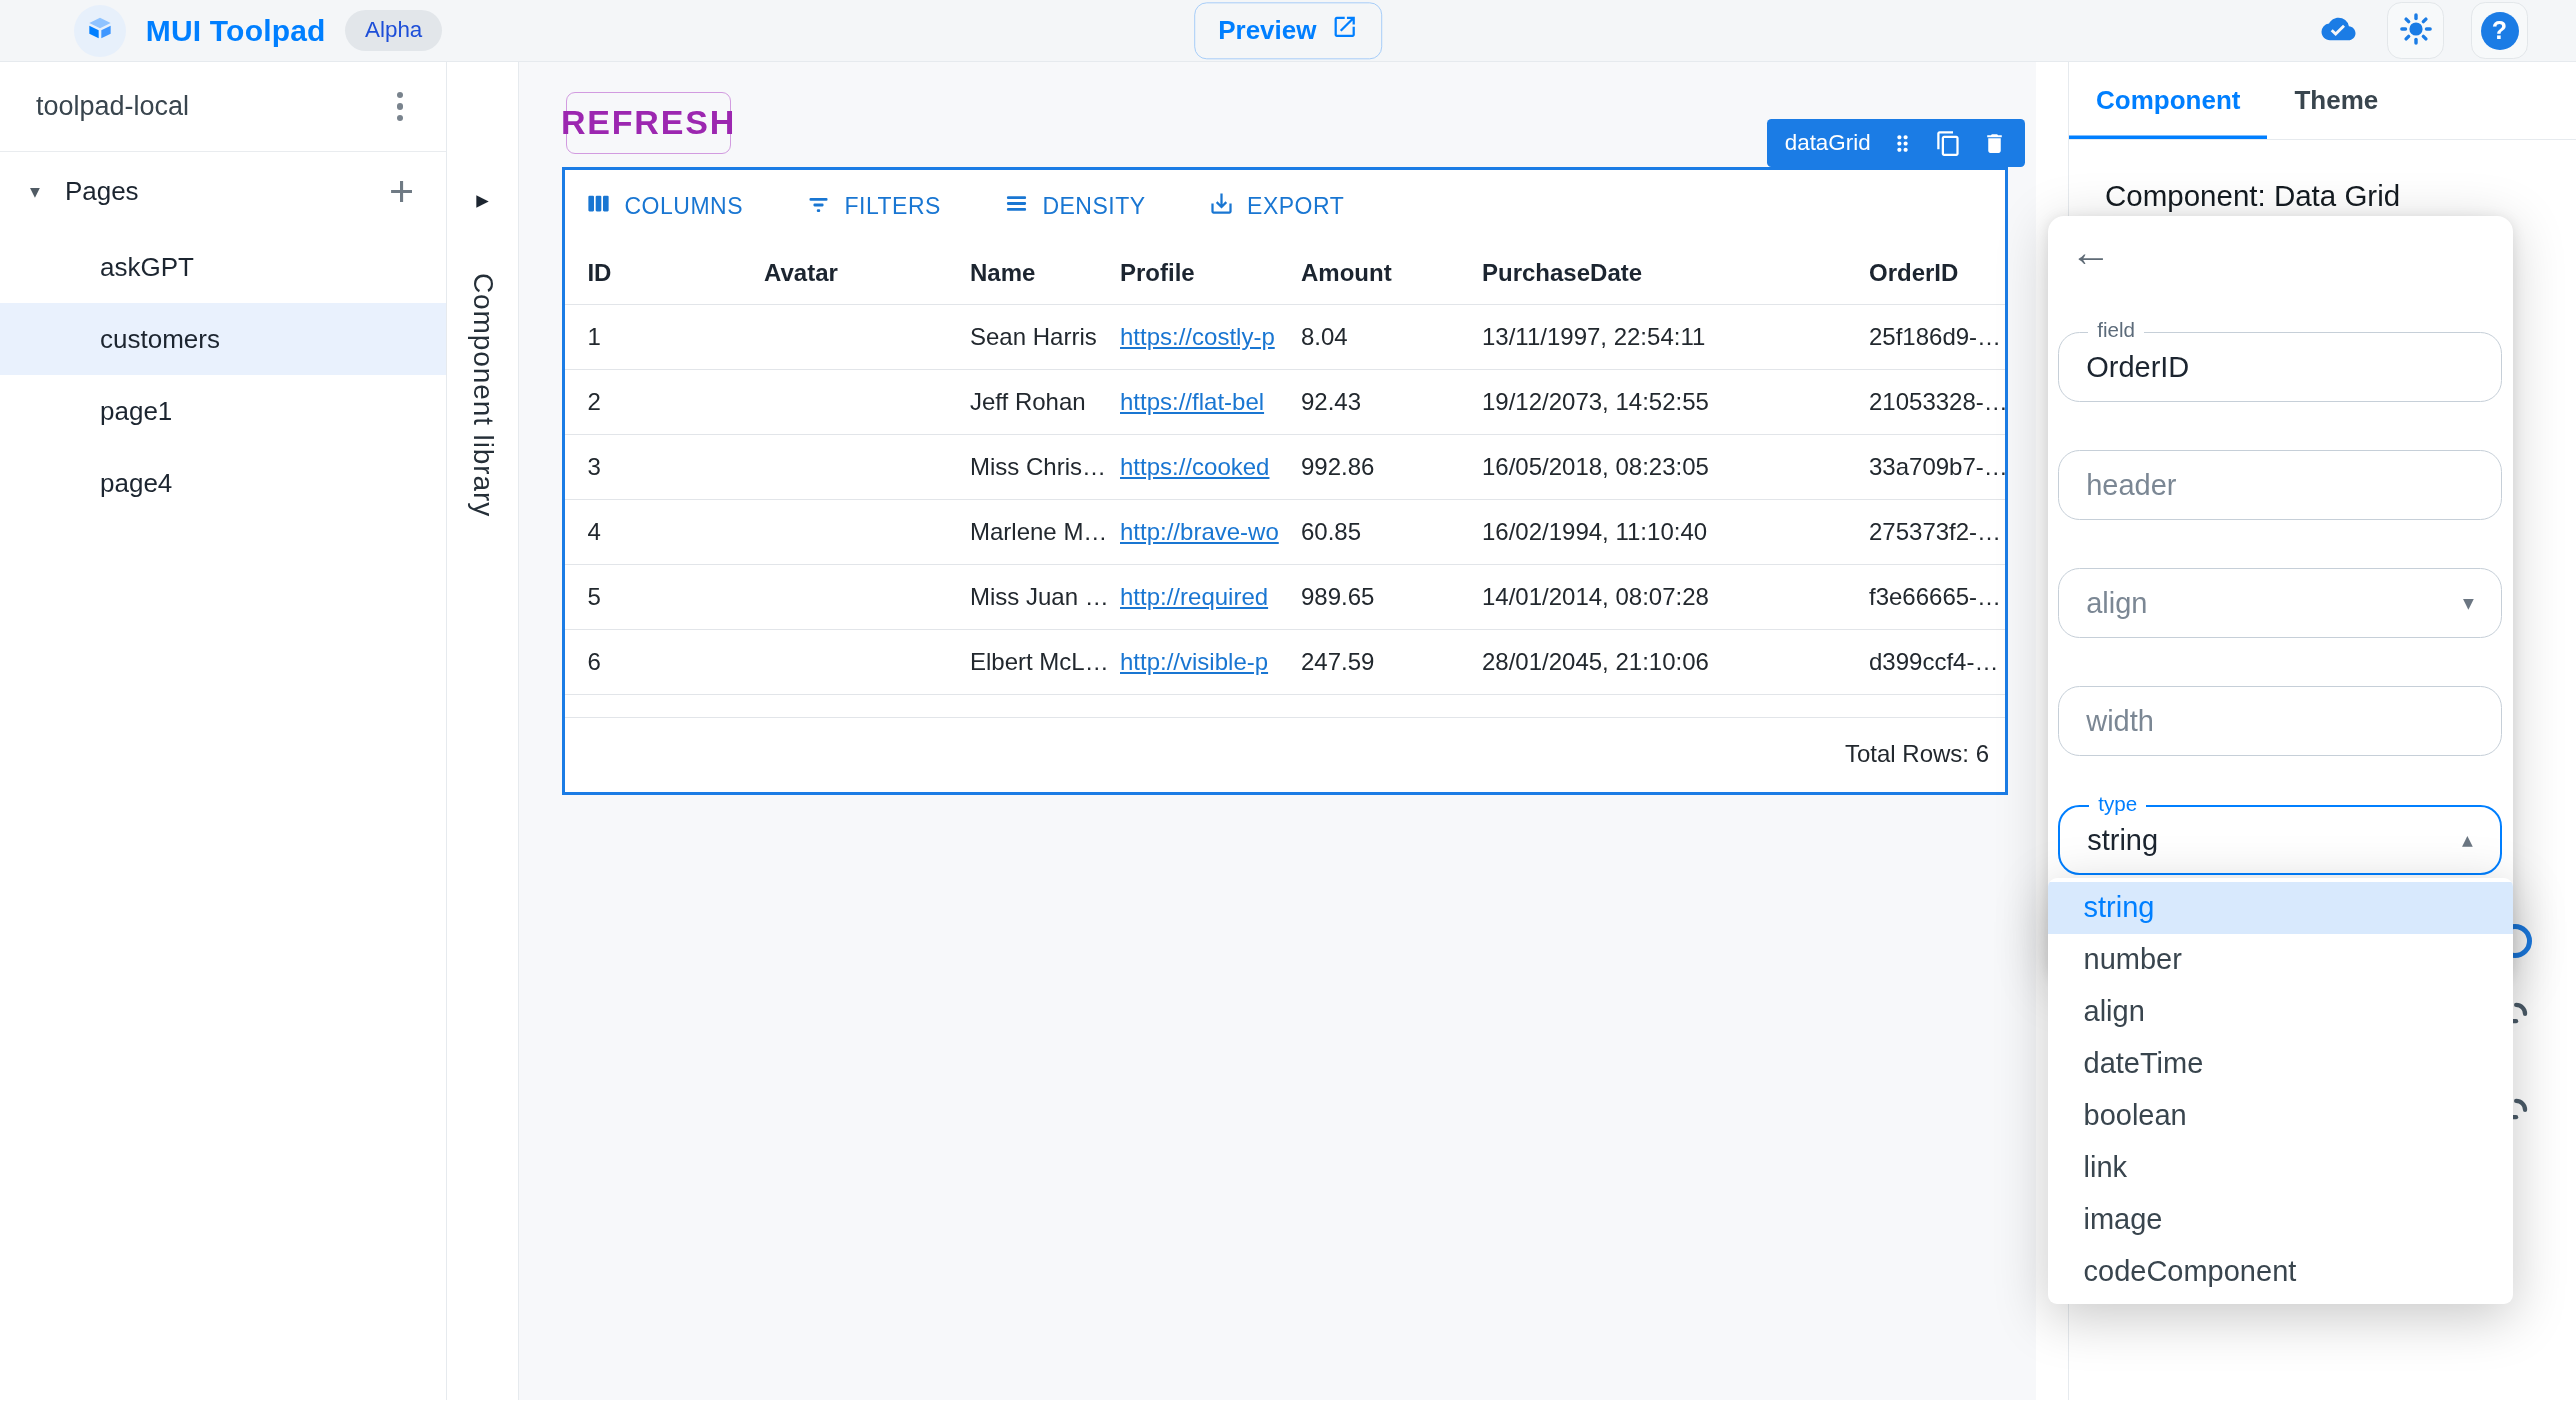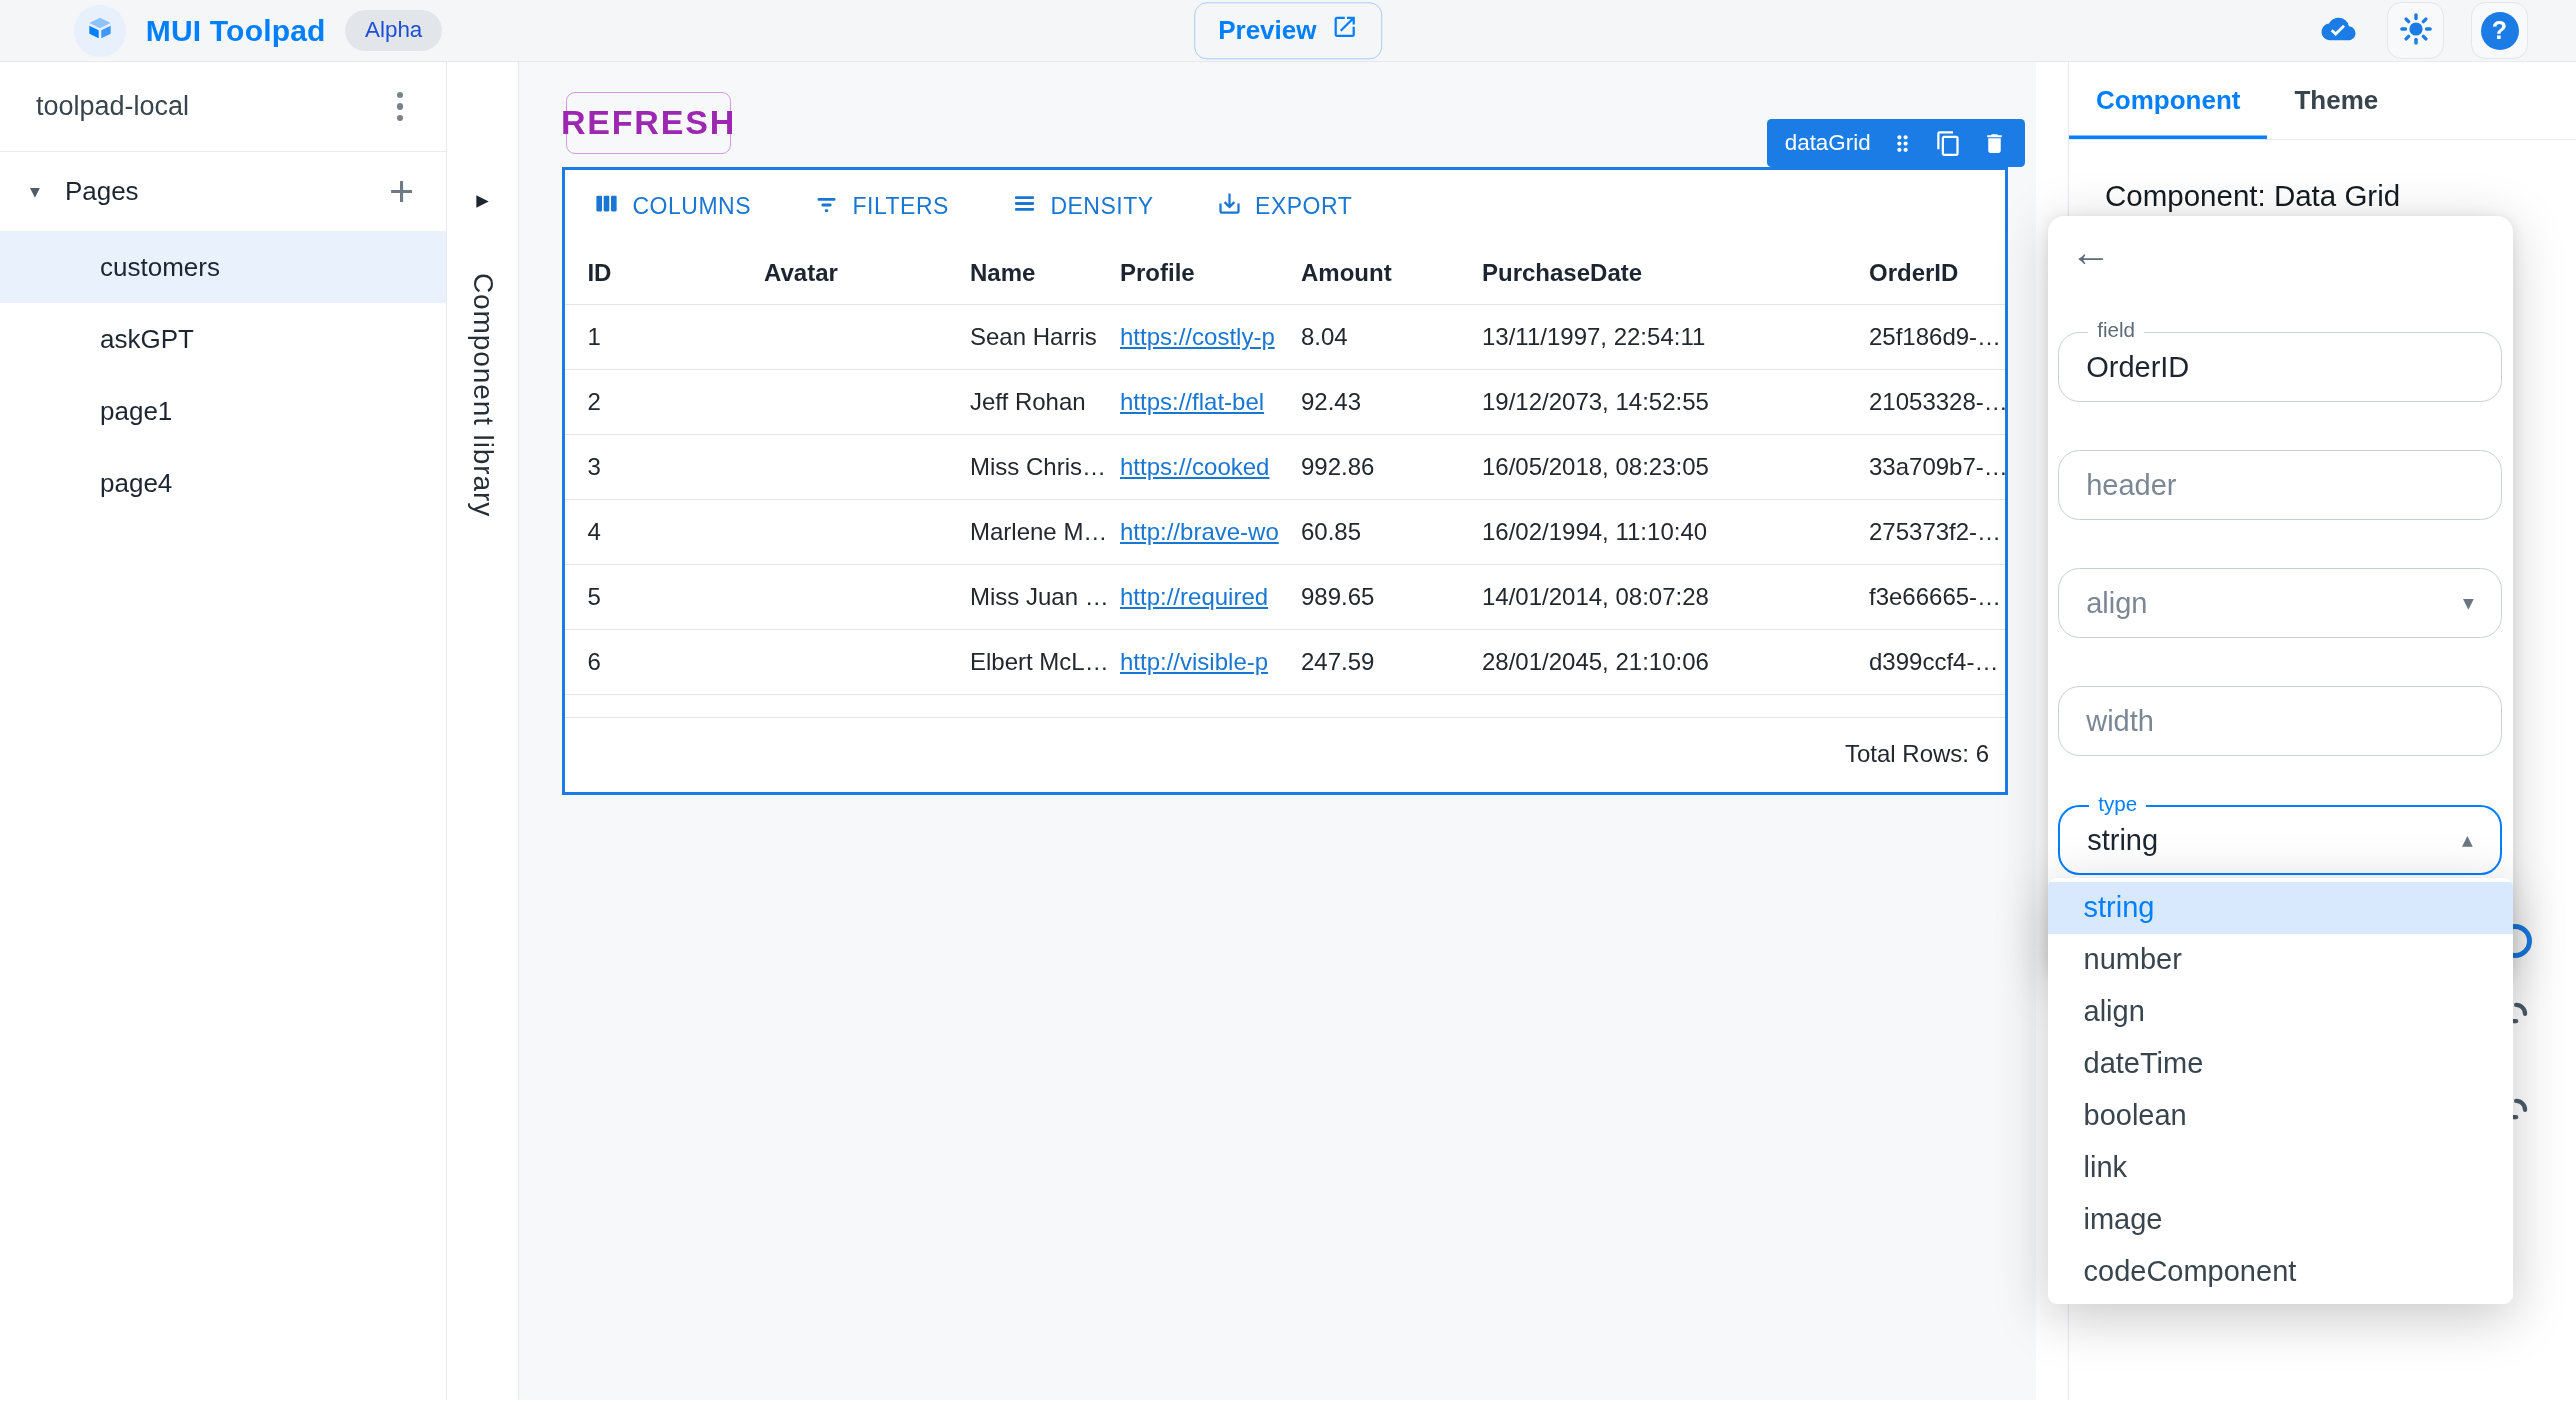--- a/index.html
+++ b/index.html
@@ -53,21 +53,21 @@
     border:1.8px solid #d29be0;border-radius:9px;background:transparent;color:#9c27b0;
     font-size:34px;font-weight:600;letter-spacing:1.8px;display:flex;align-items:center;
     justify-content:center;cursor:pointer;font-family:inherit;}
   .dg-outer{position:absolute;left:43px;top:105px;width:1446px;height:628px;
     border:3.6px solid #1b7ce5;background:#fff;}
   .dg-chip{position:absolute;top:-51px;right:-19.7px;height:48px;background:#1b7ce5;
     border-radius:4.5px;display:flex;align-items:center;gap:19.7px;padding:0 18px;color:#fff;}
   .chip-label{font-size:22.4px;}
   .chip-icon{display:flex;align-items:center;cursor:pointer;}
 
-  .dg-toolbar{height:72px;display:flex;align-items:center;gap:50px;padding-left:22px;}
+  .dg-toolbar{height:72px;display:flex;align-items:center;gap:50px;padding-left:14px;}
   .tb-btn{display:flex;align-items:center;gap:12.5px;color:#1976d2;font-size:23px;
     font-weight:500;letter-spacing:0.5px;cursor:pointer;background:none;border:none;font-family:inherit;}
   .dg-head{height:63px;display:flex;align-items:center;border-bottom:0.9px solid #e2e5e9;
     font-weight:600;font-size:24px;color:#1c2530;}
   .dg-row{height:65px;display:flex;align-items:center;border-bottom:0.9px solid #e2e5e9;
     font-size:24px;color:#22282e;}
   .cell{flex:0 0 auto;padding-left:9px;white-space:nowrap;overflow:hidden;}
   .c1{width:190px;padding-left:22.4px;}
   .c2{width:206px;}
   .c3{width:150px;}
@@ -174,25 +174,25 @@
           <i></i>
           <i></i>
           <i></i>
         </span>
     </div>
     <div class="pages-row">
       <span class="caret">▾</span>
       <span class="pages-label">Pages</span>
       <span class="plus">+</span>
     </div>
+    <div class="page-item">
+      <span>askGPT</span>
+    </div>
     <div class="page-item selected">
       <span>customers</span>
-    </div>
-    <div class="page-item">
-      <span>askGPT</span>
     </div>
     <div class="page-item">
       <span>page1</span>
     </div>
     <div class="page-item">
       <span>page4</span>
     </div>
   </aside>
 
   <div class="libstrip">

